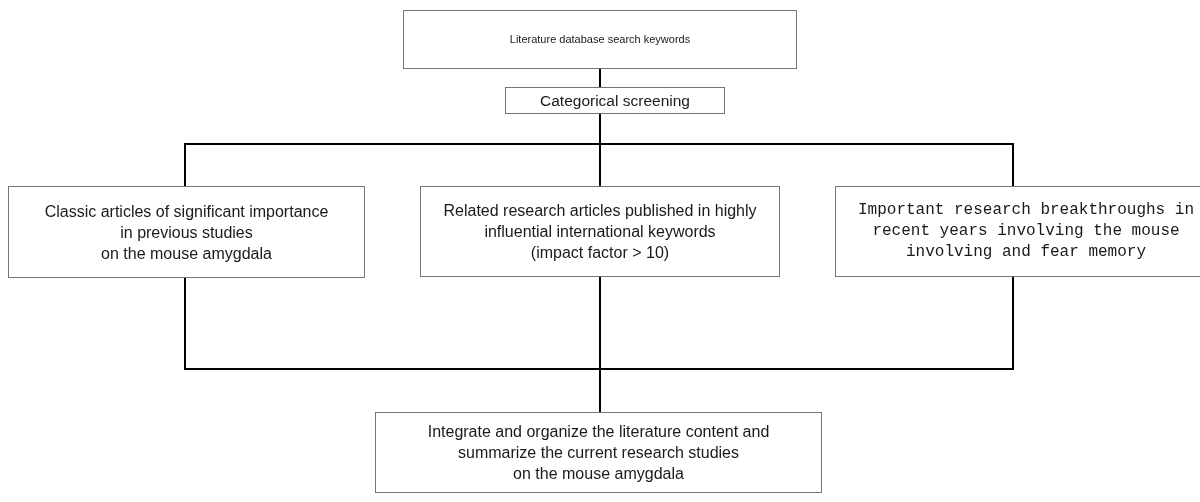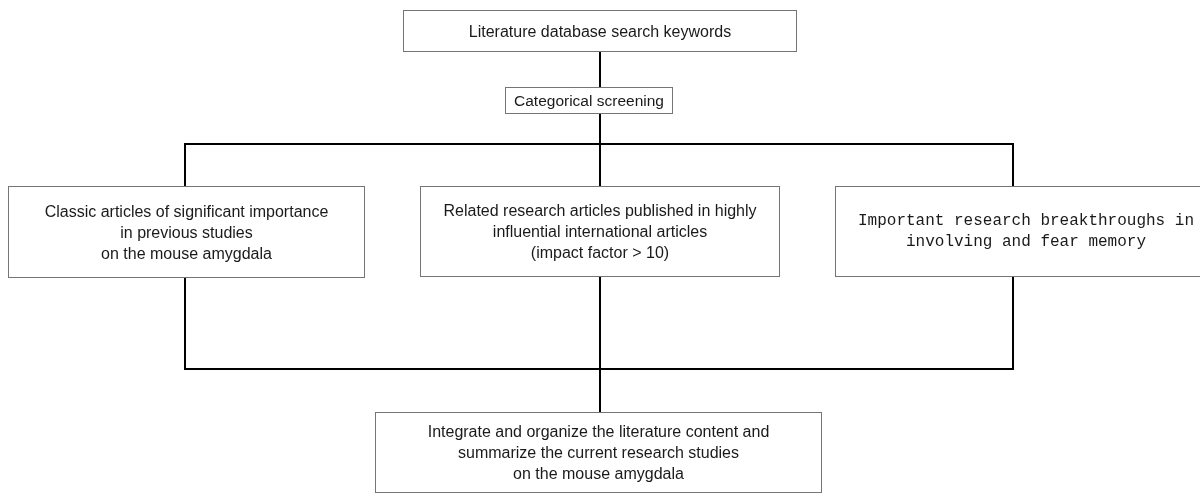--- a/index.html
+++ b/index.html
@@ -30,22 +30,22 @@
     font-size: 16px;
     z-index: 2;
   }
   .box .ln { white-space: nowrap; }
   .connector {
     position: absolute;
     background: #000000;
     z-index: 1;
   }
   
-  #title-box      { left: 403px; top: 10px;  width: 394px; height: 42px; font-size: 16px; }
-  #screening-box  { left: 505px; top: 87px;  width: 168px; height: 27px; font-size: 15.5px; }
+  #title-box      { left: 403px; top: 10px;  width: 394px; height: 59px; font-size: 11px; }
+  #screening-box  { left: 505px; top: 87px;  width: 220px; height: 27px; font-size: 15.5px; }
   #classic-box    { left: 8px;   top: 186px; width: 357px; height: 92px; }
   #related-box    { left: 420px; top: 186px; width: 360px; height: 91px; }
   #important-box  { left: 835px; top: 186px; width: 382px; height: 91px; font-family: Liberation Mono, monospace; }
   #integrate-box  { left: 375px; top: 412px; width: 447px; height: 81px; text-align: right; }
   
   #c-top-v        { left: 599px;  top: 52px;  width: 2px;   height: 36px; }
   #c-mid-v        { left: 599px;  top: 113px; width: 2px;   height: 74px; }
   #c-branch-h     { left: 184px;  top: 143px; width: 830px; height: 2px;  }
   #c-left-down    { left: 184px;  top: 144px; width: 2px;   height: 43px; }
   #c-right-down   { left: 1012px; top: 144px; width: 2px;   height: 43px; }
@@ -78,26 +78,27 @@
   </div>
 
   <div class="box" id="classic-box">
     <div class="ln">Classic articles of significant importance</div>
     <div class="ln">in previous studies</div>
     <div class="ln">on the mouse amygdala</div>
   </div>
 
   <div class="box" id="related-box">
     <div class="ln">Related research articles published in highly</div>
-    <div class="ln">influential international articles</div>
+    <div class="ln">influential international keywords</div>
     <div class="ln">(impact factor &gt; 10)</div>
   </div>
 
   <div class="box" id="important-box">
     <div class="ln">Important research breakthroughs in</div>
+    <div class="ln">recent years involving the mouse</div>
     <div class="ln">involving and fear memory</div>
   </div>
 
   <div class="box" id="integrate-box">
     <div class="ln">Integrate and organize the literature content and</div>
     <div class="ln">summarize the current research studies</div>
     <div class="ln">on the mouse amygdala</div>
   </div>
 
 </div>

